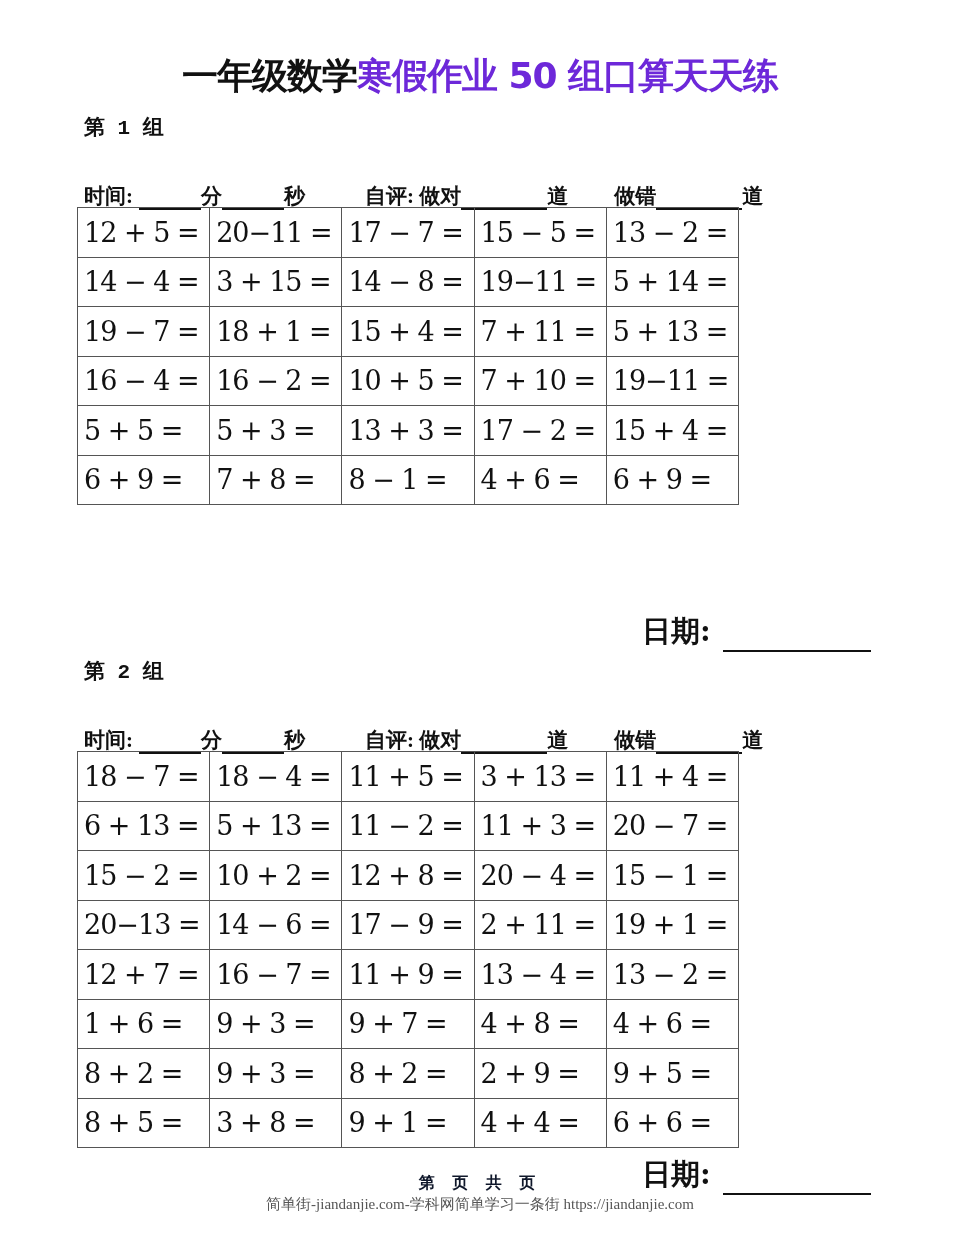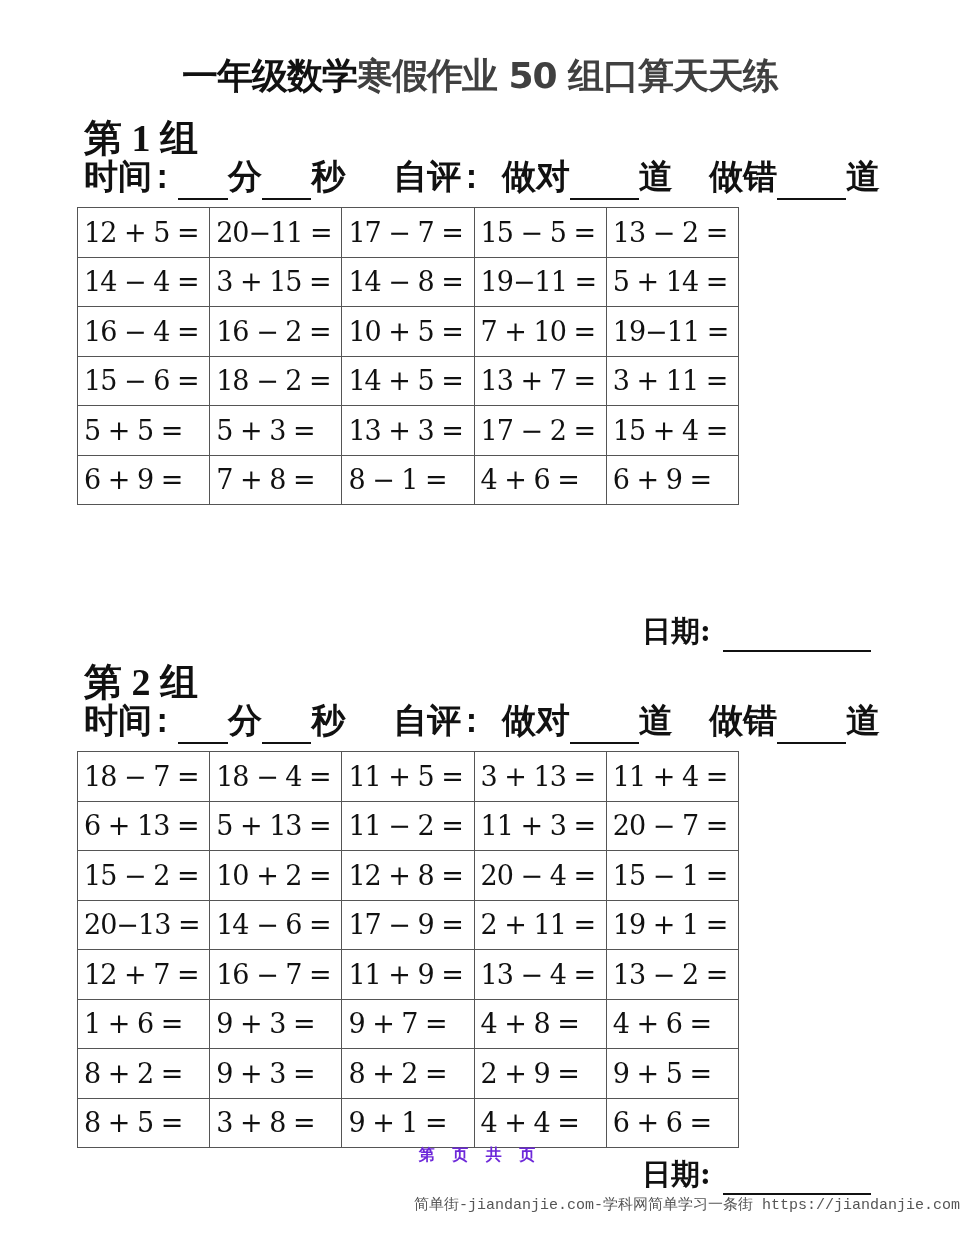--- a/index.html
+++ b/index.html
@@ -6,29 +6,29 @@
     body {
       width: 960px; height: 1247px; position: relative; overflow: hidden;
       font-family: "DejaVu Serif", "Liberation Serif", serif; color: #111;
     }
     .title {
       position: absolute; top: 52px; left: 0; width: 960px; text-align: center;
       font-family: "DejaVu Sans", "Liberation Sans", sans-serif;
       font-weight: bold; font-size: 36px; letter-spacing: -1px; line-height: 48px;
     }
     .title .black { color: #111; }
-    .title .red { color: #404040; }
+    .title .red { color: #6d28d9; }
     .group-title {
       position: absolute; left: 84px;
-      font-family: Liberation Serif, serif; font-weight: bold; font-size: 38px;
+      font-family: Liberation Mono, monospace; font-weight: bold; font-size: 21px;
     }
     .meta-row {
       position: absolute; left: 84px; width: 796px; height: 40px;
-      font-family: Liberation Mono, monospace; font-weight: bold; font-size: 34px;
-      display: flex; align-items: flex-end; white-space: nowrap;
+      font-family: Liberation Serif, serif; font-weight: bold; font-size: 21px;
+      display: flex; align-items: flex-end; white-space: nowrap; margin-top: 10px;
     }
     .blank { display: inline-block; border-bottom: 2px solid #111; height: 30px; vertical-align: bottom; }
     .b-short { width: 62px; }
     .b-long { width: 86px; }
     .meta-row .sp { display: inline-block; }
     table.grid {
       position: absolute; left: 77px; width: 662px; border-collapse: collapse;
       table-layout: fixed;
     }
     table.grid td {
@@ -36,26 +36,26 @@
       font-family: "DejaVu Serif", "Liberation Serif", serif; font-size: 27px;
       letter-spacing: -1px; white-space: nowrap; overflow: hidden;
       vertical-align: middle;
     }
     .date-row {
       position: absolute; left: 642px; font-family: "DejaVu Serif", serif;
       font-weight: bold; font-size: 29px; white-space: nowrap;
     }
     .date-row .blank { width: 148px; height: 30px; margin-left: 12px; }
     .footer-site {
-      position: absolute; top: 1195px; left: 0; width: 960px; text-align: right;
-      font-family: Liberation Mono, monospace; font-size: 15px; color: #555;
+      position: absolute; top: 1195px; left: 0; width: 960px; text-align: center;
+      font-family: Liberation Serif, serif; font-size: 15px; color: #555;
     }
     .footer-page {
-      position: absolute; top: 1145px; left: 0; width: 960px; text-align: center;
-      font-family: "DejaVu Sans", sans-serif; font-size: 16px; font-weight: bold; color: #6d28d9;
+      position: absolute; top: 1173px; left: 0; width: 960px; text-align: center;
+      font-family: "DejaVu Sans", sans-serif; font-size: 16px; font-weight: bold; color: #0f172a;
       letter-spacing: 6px;
     }
   </style>
 </head>
 <body>
 
 <div class="title">
   <span class="black">一年级数学</span><span class="red">寒假作业 50 组口算天天练</span>
 </div>
 
@@ -85,32 +85,32 @@
       <td>13 − 2 =</td>
     </tr>
     <tr>
       <td>14 − 4 =</td>
       <td>3 + 15 =</td>
       <td>14 − 8 =</td>
       <td>19−11 =</td>
       <td>5 + 14 =</td>
     </tr>
     <tr>
+      <td>19 − 7 =</td>
+      <td>18 + 1 =</td>
+      <td>15 + 4 =</td>
+      <td>7 + 11 =</td>
+      <td>5 + 13 =</td>
+    </tr>
+    <tr>
       <td>16 − 4 =</td>
       <td>16 − 2 =</td>
       <td>10 + 5 =</td>
       <td>7 + 10 =</td>
       <td>19−11 =</td>
-    </tr>
-    <tr>
-      <td>15 − 6 =</td>
-      <td>18 − 2 =</td>
-      <td>14 + 5 =</td>
-      <td>13 + 7 =</td>
-      <td>3 + 11 =</td>
     </tr>
     <tr>
       <td>5 + 5 =</td>
       <td>5 + 3 =</td>
       <td>13 + 3 =</td>
       <td>17 − 2 =</td>
       <td>15 + 4 =</td>
     </tr>
     <tr>
       <td>6 + 9 =</td>

